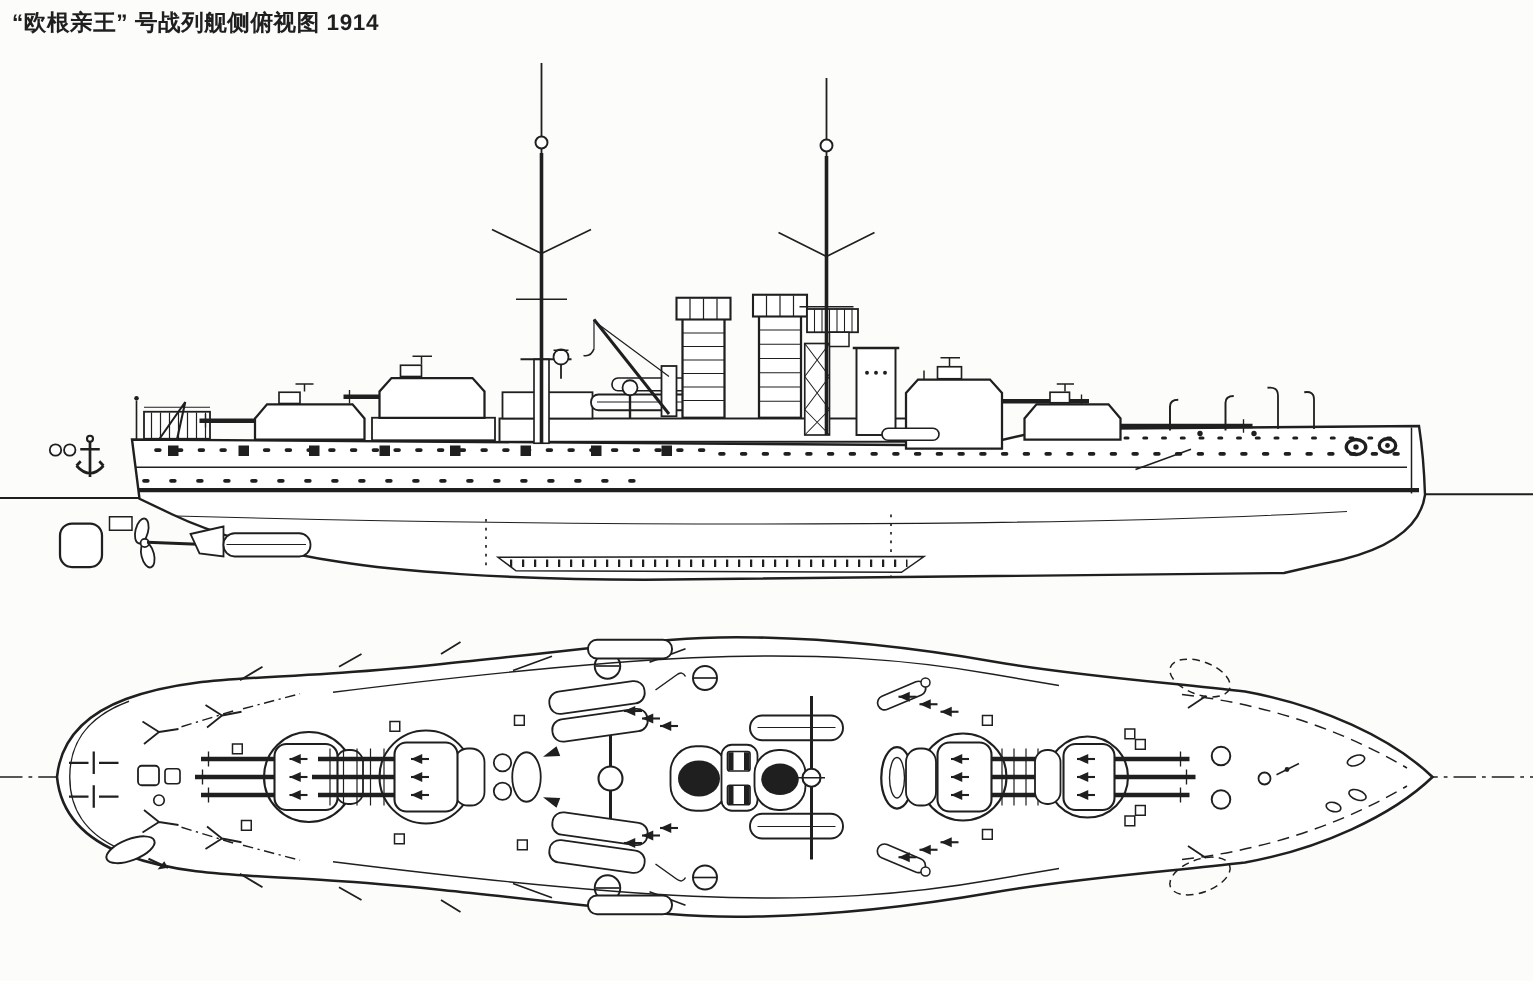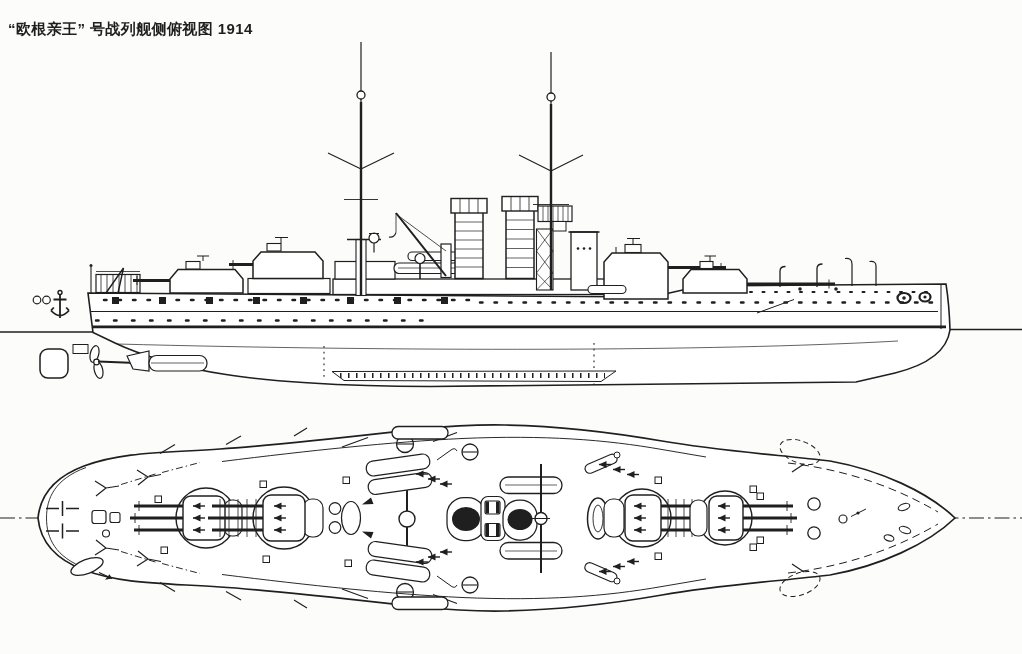--- a/index.html
+++ b/index.html
@@ -4,21 +4,21 @@
 <style>
   :root { --paper:#fcfcfa; --ink:#1f1f1f; }
   html,body{margin:0;padding:0;}
   body{background:#e8e8e4;}
   .page{
     position:relative; width:1022px; height:654px; overflow:hidden;
     background:var(--paper);
     font-family:"Liberation Sans","DejaVu Sans",sans-serif;
   }
   .caption{
-    position:absolute; top:20px; left:8px;
+    position:absolute; top:6px; left:8px;
     font-size:15px; font-weight:bold; color:var(--ink); letter-spacing:.4px;
     white-space:nowrap;
   }
   svg{position:absolute; top:0; left:0;}
   .s{stroke:var(--ink); fill:none;}
   .f{stroke:var(--ink); fill:#ffffff;}
   .k{fill:var(--ink); stroke:none;}
 </style>
 </head>
 <body>

